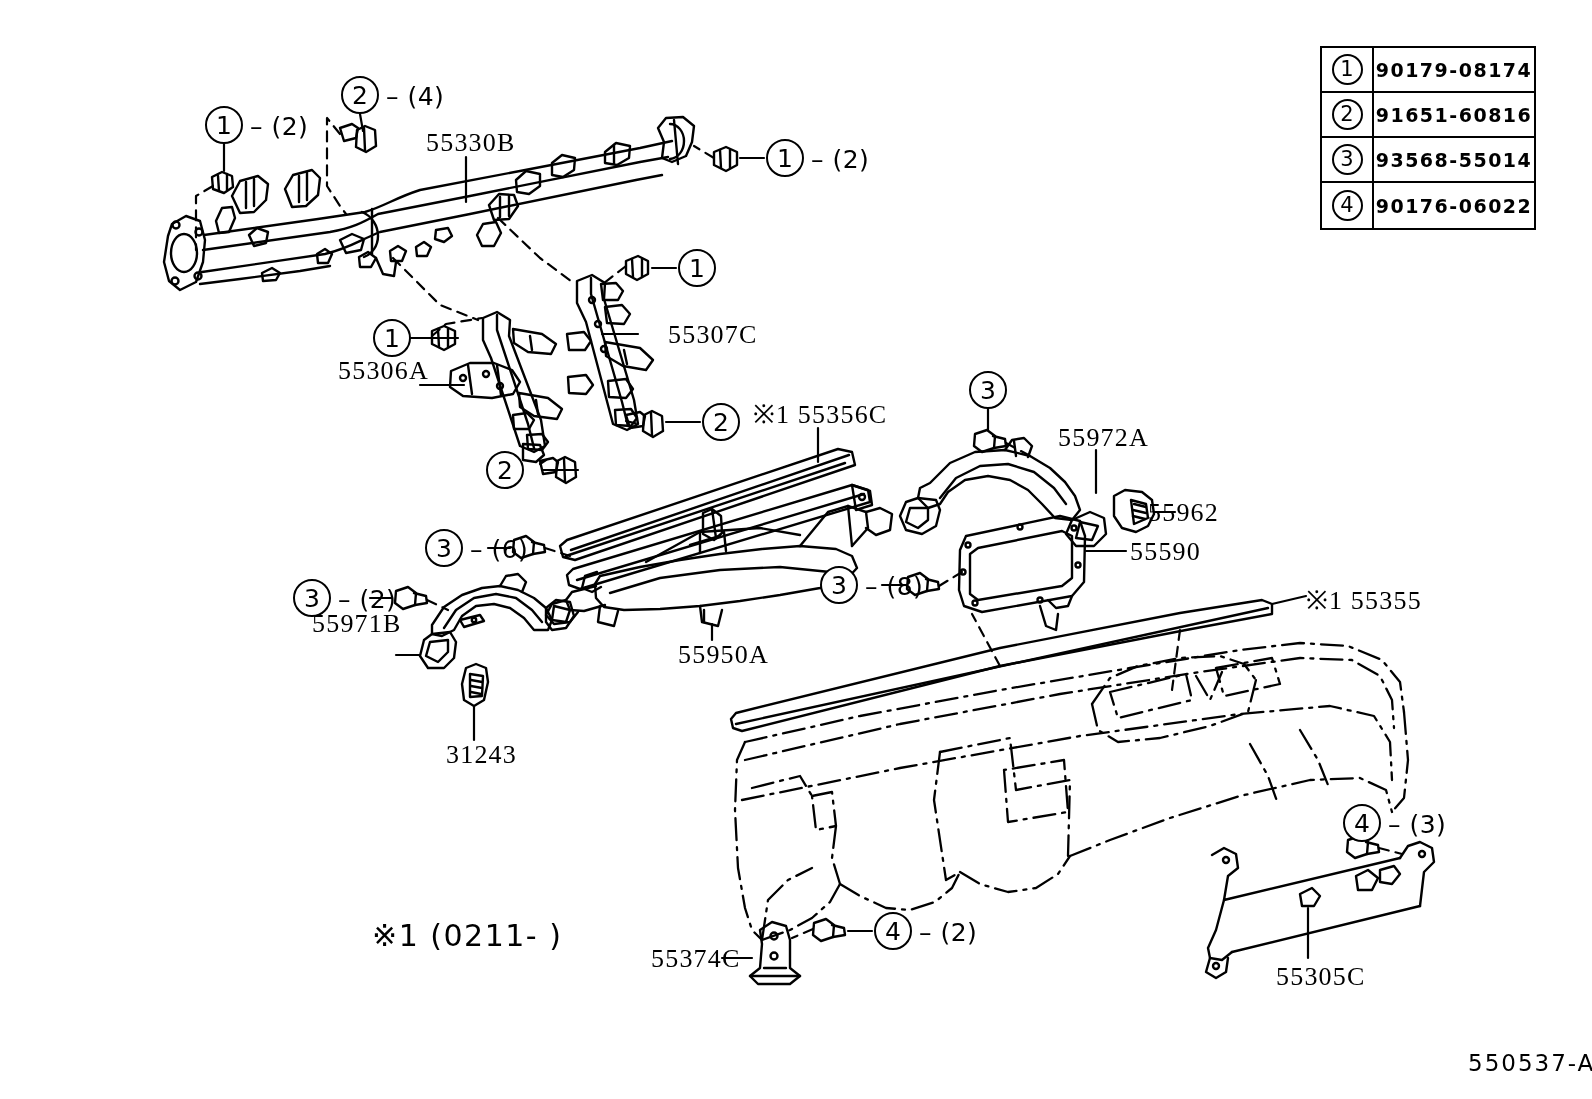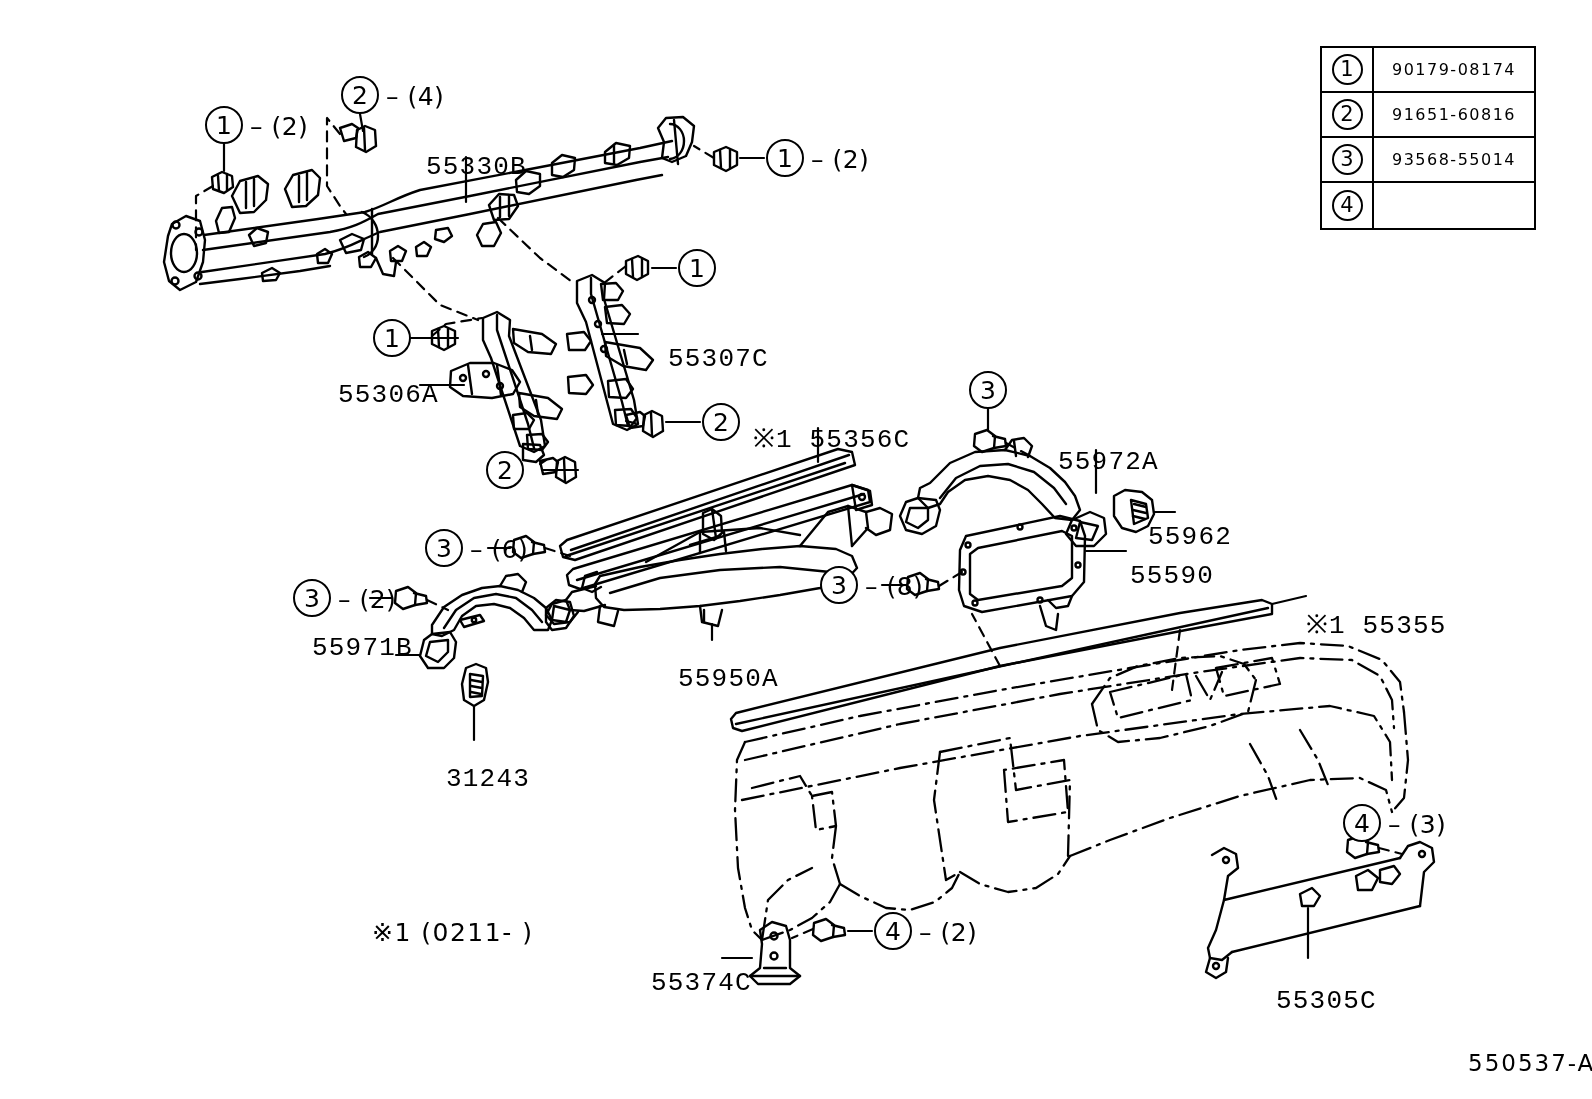--- a/index.html
+++ b/index.html
@@ -8,37 +8,36 @@
     width:1592px;height:1099px;position:relative;overflow:hidden;
     font-family:"DejaVu Sans","Liberation Sans",sans-serif;
     color:#000;
   }
   #stage{position:absolute;left:0;top:0;width:1592px;height:1099px;}
   svg.art{position:absolute;left:0;top:0;width:1592px;height:1099px;}
 
   
   .lbl{
     position:absolute;
-    font-family:Liberation Mono, monospace;
+    font-family:Liberation Serif, serif;
     font-size:26px;
     letter-spacing:1.2px;
     white-space:nowrap;
     font-weight:500;
     color:#000;
-    margin-top:24px;
   }
   .qty{
     position:absolute;
     font-size:25px;
     letter-spacing:0.5px;
     white-space:nowrap;
   }
   .note{
     position:absolute;
-    font-size:25px;
+    font-size:30px;
     letter-spacing:1.5px;
     white-space:nowrap;
   }
   .diagcode{
     position:absolute;
     font-size:23px;
     letter-spacing:2px;
     white-space:nowrap;
   }
 
@@ -78,21 +77,21 @@
     box-sizing:border-box;
   }
   #legend .lnum .cc{
     width:31px;height:31px;border:2px solid #000;border-radius:50%;
     display:flex;align-items:center;justify-content:center;
     font-size:21px;line-height:1;box-sizing:border-box;
   }
   #legend .lcode{
     flex:1;
     display:flex;align-items:center;justify-content:center;
-    font-size:16px;letter-spacing:1.5px;
+    font-size:19px;letter-spacing:1.5px;font-weight:bold;
   }
 </style>
 </head>
 <body>
 
 <div id="stage">
 
   <svg class="art" viewBox="0 0 1592 1099">
     <g fill="none" stroke="#000" stroke-width="2.4" stroke-linejoin="round" stroke-linecap="round">
 
@@ -553,16 +552,17 @@
     <div class="lrow">
       <div class="lnum">
         <div class="cc">3</div>
       </div>
       <div class="lcode">93568-55014</div>
     </div>
     <div class="lrow">
       <div class="lnum">
         <div class="cc">4</div>
       </div>
+      <div class="lcode">90176-06022</div>
     </div>
   </div>
 
 </div>
 
 </body></html>

